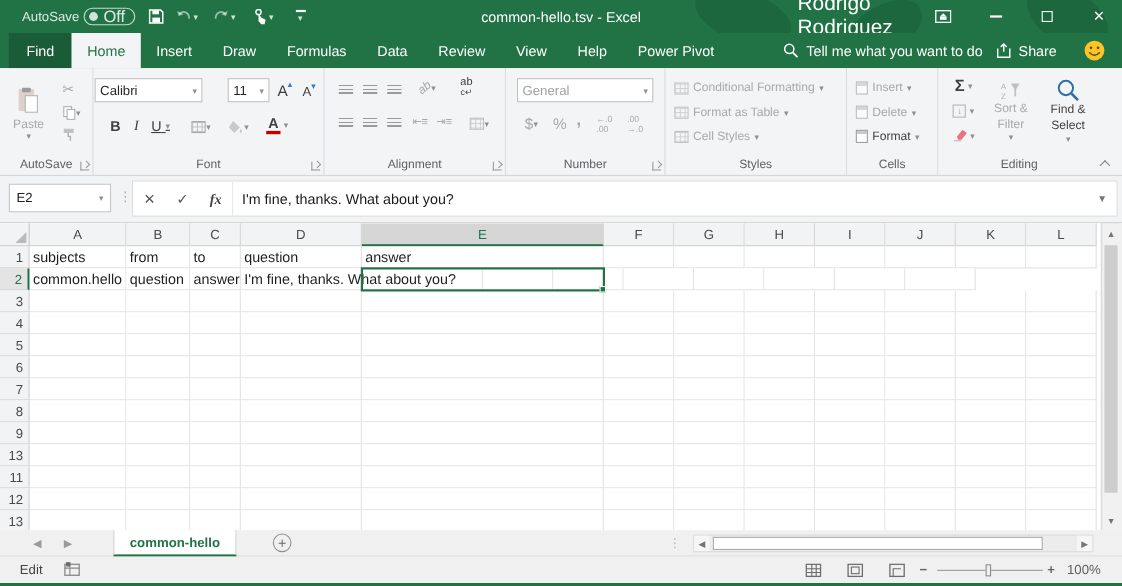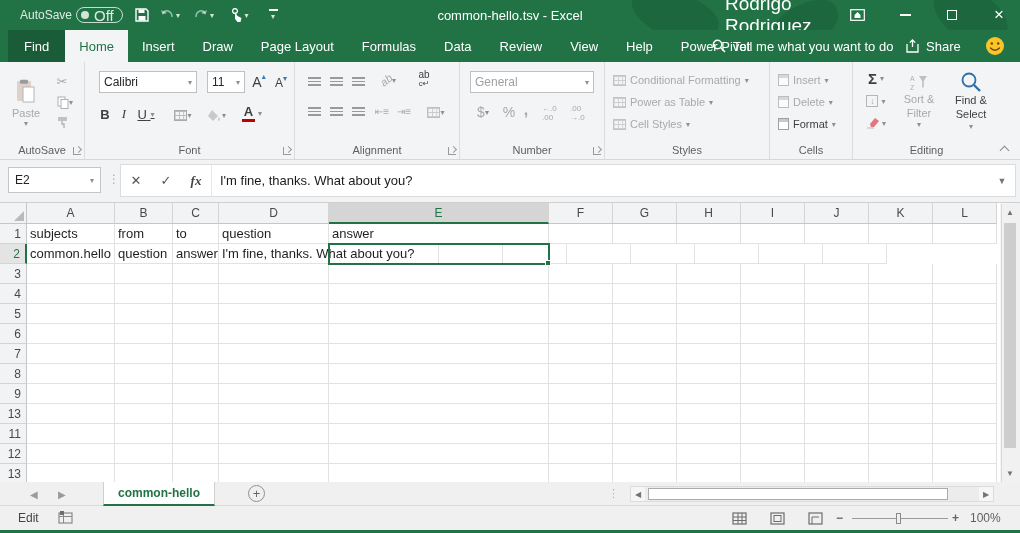--- a/index.html
+++ b/index.html
@@ -170,21 +170,20 @@
       </div>
     <div class="winctl" style="left:982px;font-size:17px">×</div>
   </div>
 
   <div id="tabrow">
     <div id="ribbon-tabs">
         <div class="rtab file">Find</div>
         <div class="rtab active">Home</div>
         <div class="rtab">Insert</div>
         <div class="rtab">Draw</div>
-        <div class="rtab">Page Layout</div>
         <div class="rtab">Formulas</div>
         <div class="rtab">Data</div>
         <div class="rtab">Review</div>
         <div class="rtab">View</div>
         <div class="rtab">Help</div>
         <div class="rtab">Power Pivot</div>
       </div>
     <div id="tellme">
       <svg width="14" height="14" viewBox="0 0 14 14">
           <circle cx="5.5" cy="5.5" r="4.2" fill="none" stroke="#fff" stroke-width="1.4"></circle>
@@ -236,21 +235,21 @@
         <svg width="13" height="13" viewBox="0 0 13 13">
             <path d="M2 1 h9 v4 h-9 z" fill="#c2c2c2"></path>
             <path d="M6 5 v3 h2 v4" stroke="#b0b0b0" fill="none" stroke-width="1.3"></path>
           </svg>
       </div>
       <div class="glabel">AutoSave</div>
       <span class="launcher"></span>
     </div>
 
     <div class="rgroup" style="left:85px;width:210px">
-      <div class="combo" style="position:absolute;left:14px;top:9px;width:98px">
+      <div class="combo" style="position:absolute;left:1px;top:9px;width:98px">
           <span>Calibri</span>
           <span class="caret">▾</span>
         </div>
       <div class="combo" style="position:absolute;left:122px;top:9px;width:38px">
           <span>11</span>
           <span class="caret">▾</span>
         </div>
       <div class="mini en" style="left:164px;top:9px;width:20px;height:22px;font-size:14px">
           <span>A</span>
           <span style="color:#2f7ac0;font-size:8px;position:relative;top:-6px">▴</span>
@@ -356,21 +355,21 @@
 
     <div class="rgroup" style="left:605px;width:165px">
       <div id="styles-list" style="position:absolute;left:8px;top:7px">
           <div class="rib-textbtn">
             <span class="minigrid" style="opacity: 0.65;"></span>
             <span class="dis">Conditional Formatting</span>
             <span class="caret">▾</span>
           </div>
           <div class="rib-textbtn">
             <span class="minigrid" style="opacity: 0.65;"></span>
-            <span class="dis">Power as Table</span>
+            <span class="dis">Format as Table</span>
             <span class="caret">▾</span>
           </div>
           <div class="rib-textbtn">
             <span class="minigrid" style="opacity: 0.65;"></span>
             <span class="dis">Cell Styles</span>
             <span class="caret">▾</span>
           </div>
         </div>
       <div class="glabel">Styles</div>
     </div>

